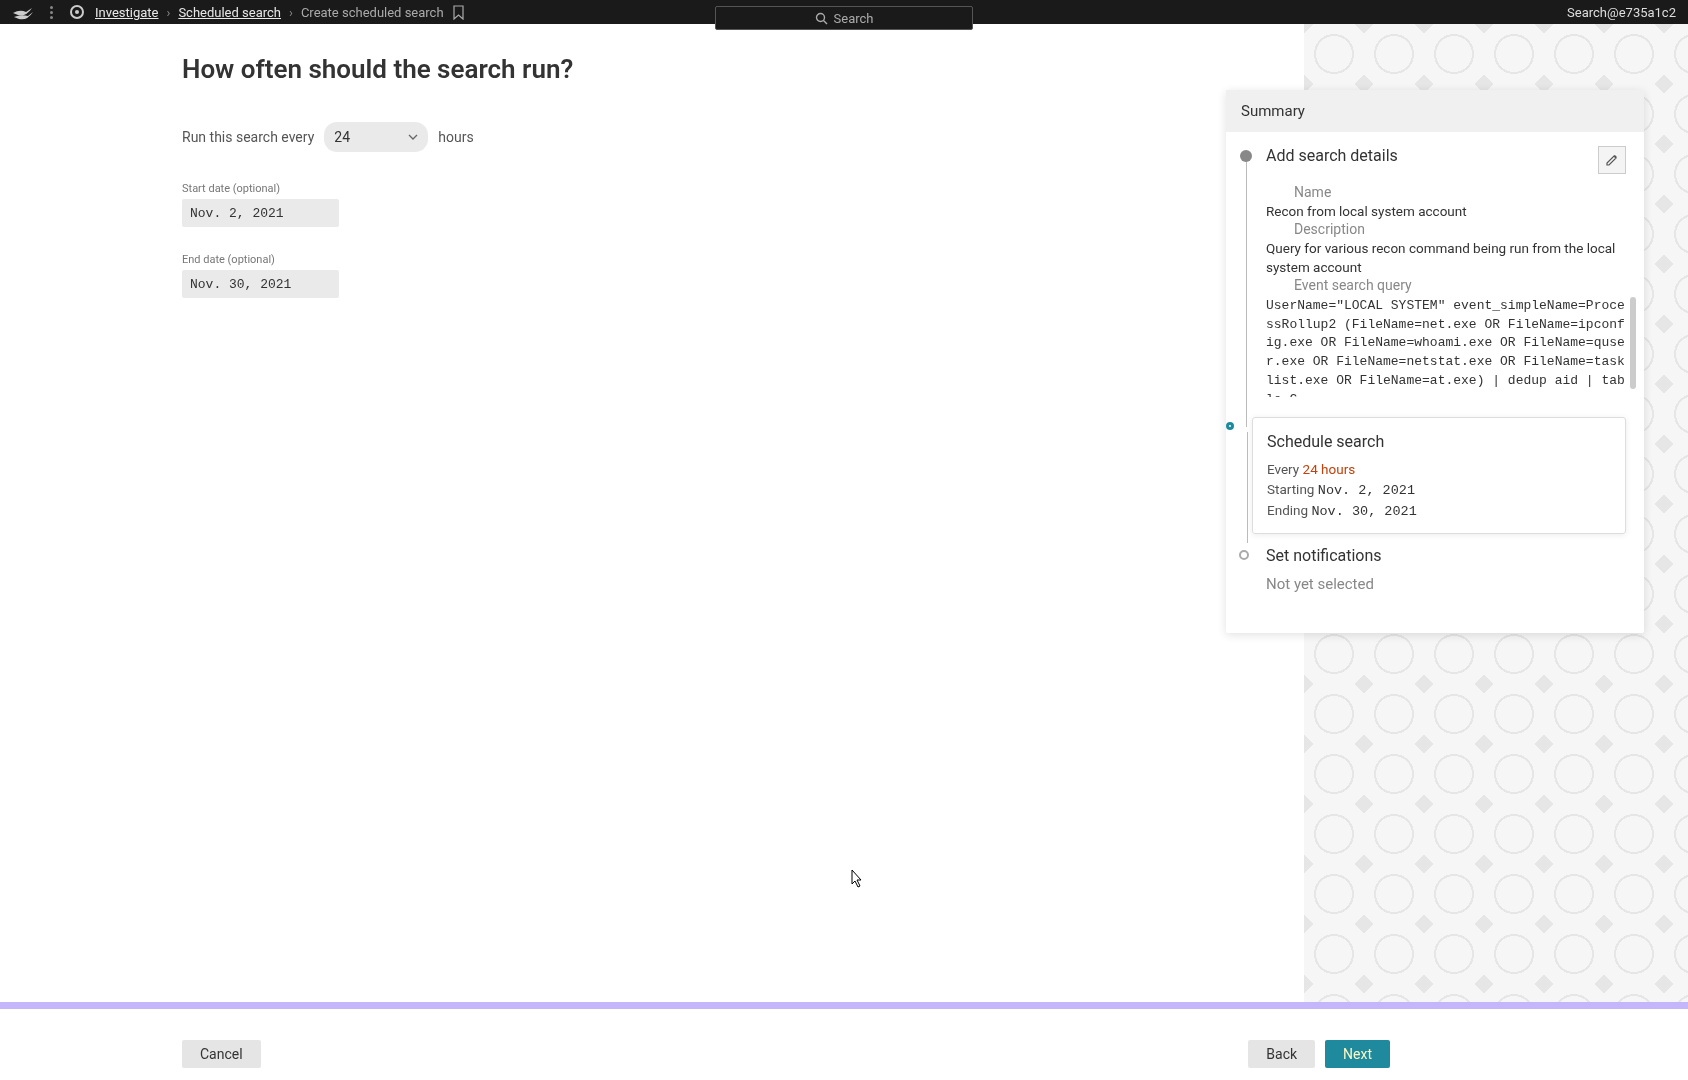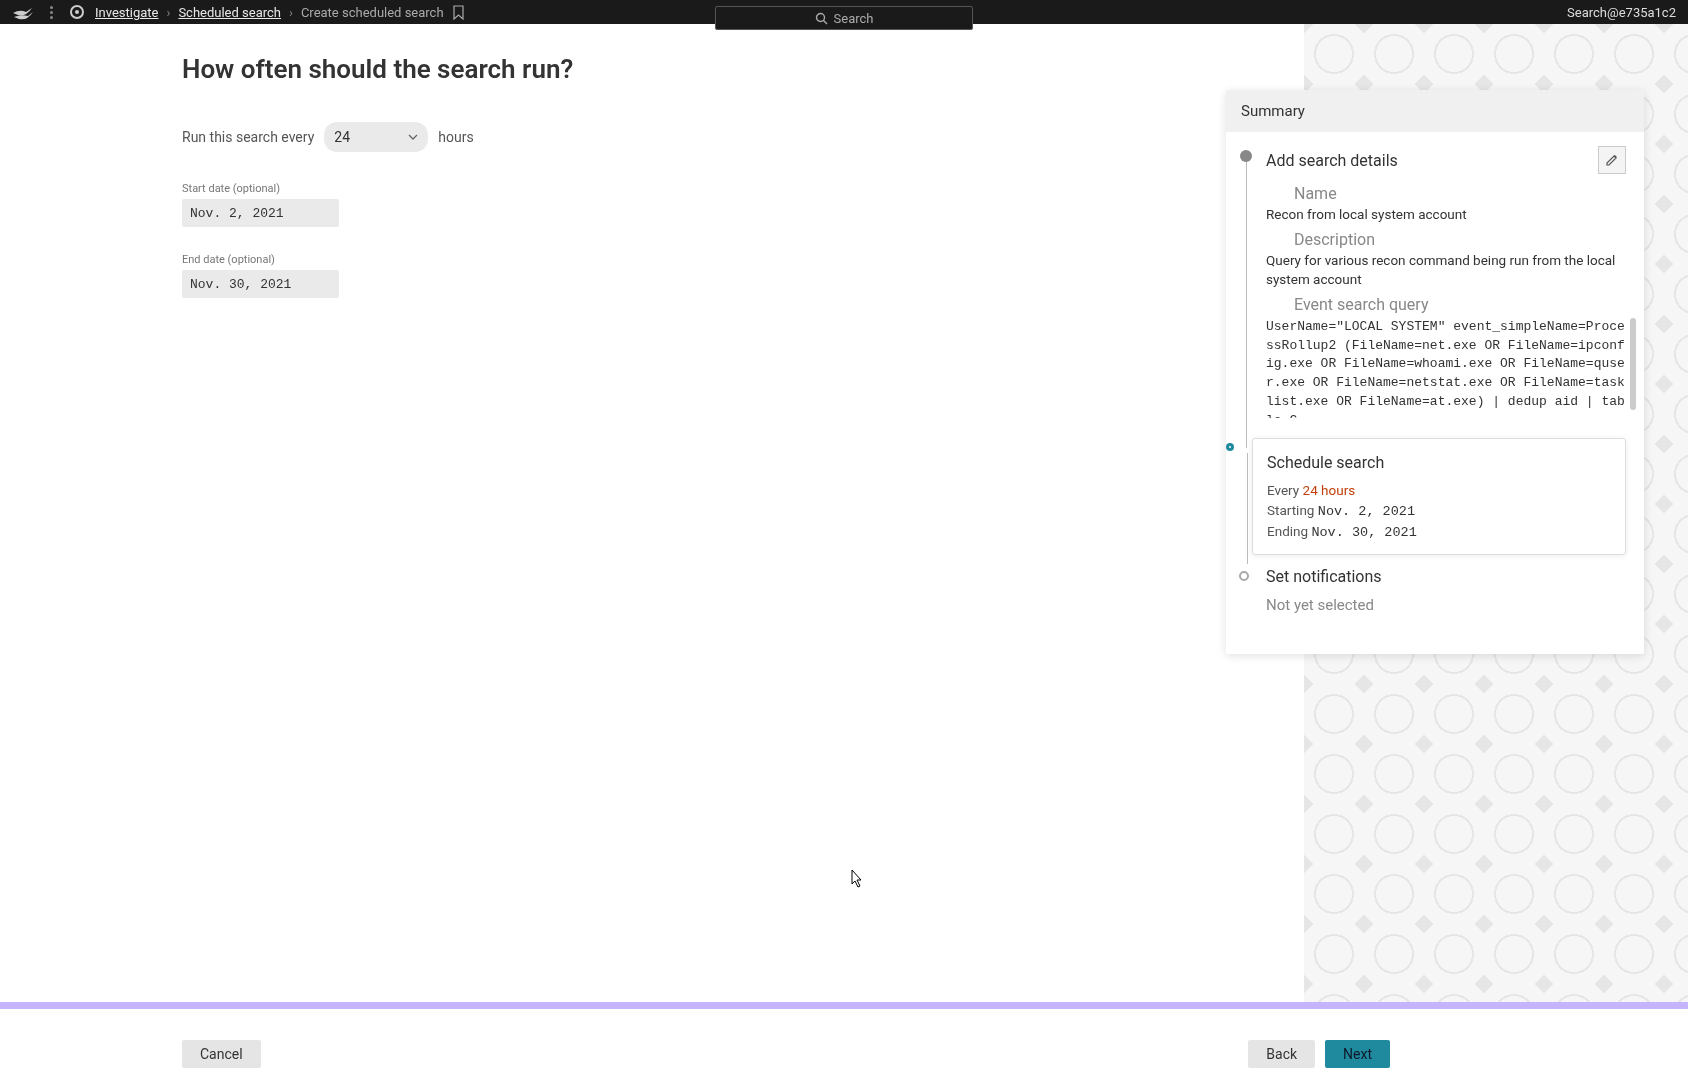--- a/index.html
+++ b/index.html
@@ -182,35 +182,33 @@
   border: 2px solid #aaa;
   width: 10px;
   height: 10px;
   left: -27px;
 }
 .step-title {
   font-size: 16px;
   color: #333;
   margin-bottom: 10px;
   display: flex;
-  align-items: center;
 }
 .edit-btn {
   margin-left: auto;
   width: 28px;
   height: 28px;
   border: 1px solid #ccc;
   background: #f4f4f4;
   display:flex;align-items:center;justify-content:center;
   cursor:pointer;
 }
 .sub-label {
-  font-size: 16px;
+  font-size: 14px;
   color: #888;
-  margin-top: 6px;
   padding-left: 28px;
 }
 .sub-value {
   font-size: 13.5px;
   color: #333;
   margin-top: 2px;
   line-height: 1.4;
 }
 .query-block {
   font-family: "Courier New", monospace;
@@ -263,21 +261,21 @@
   height: 28px;
   padding: 0 18px;
   border-radius: 2px;
   font-size: 14px;
   display: flex;
   align-items: center;
   justify-content: center;
   cursor: pointer;
 }
 .btn-grey { background: #e5e5e5; color: #333; }
-.btn-primary { background: #1f8a9e; color: #0f172a; }
+.btn-primary { background: #1f8a9e; color: #fef9c3; }
 .footer .spacer { flex: 1; }
 .footer .right-btns { display:flex; gap: 10px; margin-right: 116px;}
 
 
 .cursor {
   position: absolute;
   left: 847px;
   top: 845px;
   pointer-events: none;
 }

